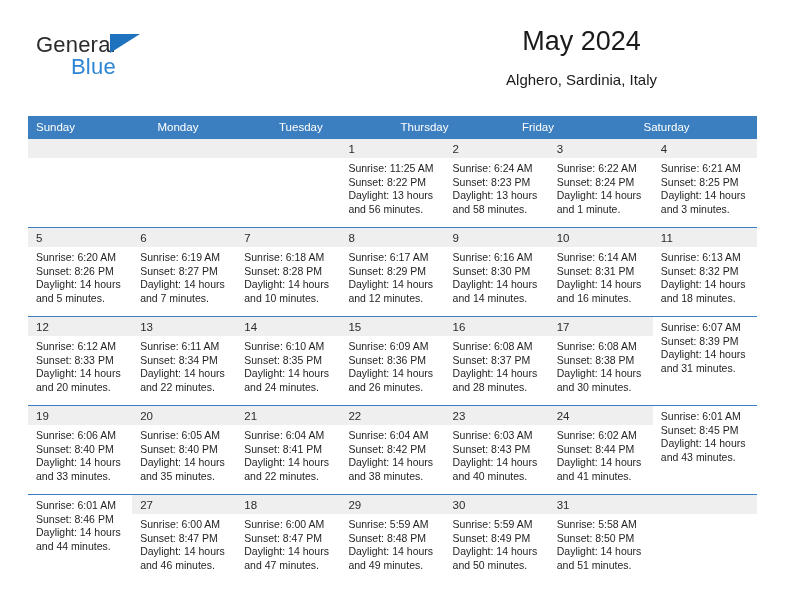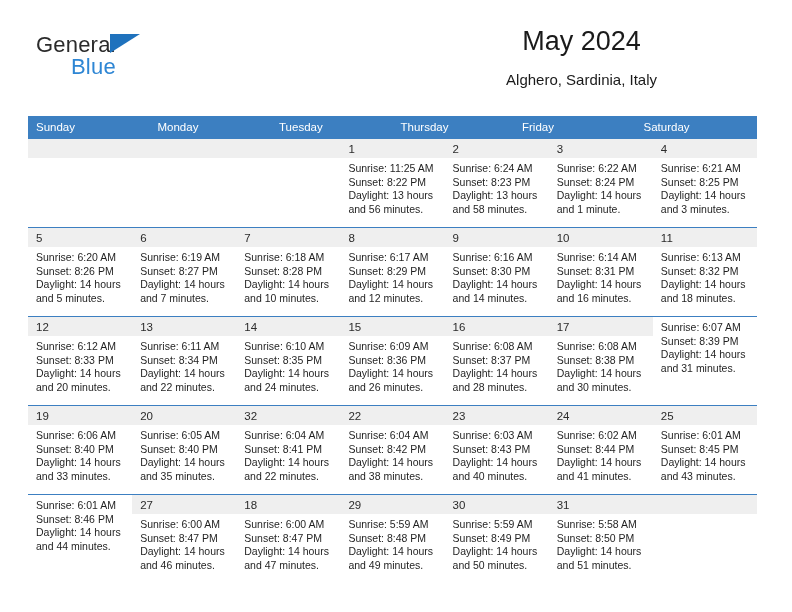--- a/index.html
+++ b/index.html
@@ -386,21 +386,21 @@
       <div class="daycell">
         <div class="daynum-band"><span class="daynum">20</span></div>
         <div class="details">
           <div>Sunrise: 6:05 AM</div>
           <div>Sunset: 8:40 PM</div>
           <div>Daylight: 14 hours</div>
           <div>and 35 minutes.</div>
         </div>
       </div>
       <div class="daycell">
-        <div class="daynum-band"><span class="daynum">32</span></div>
+        <div class="daynum-band"><span class="daynum">21</span></div>
         <div class="details">
           <div>Sunrise: 6:04 AM</div>
           <div>Sunset: 8:41 PM</div>
           <div>Daylight: 14 hours</div>
           <div>and 22 minutes.</div>
         </div>
       </div>
       <div class="daycell">
         <div class="daynum-band"><span class="daynum">22</span></div>
         <div class="details">
@@ -422,21 +422,20 @@
       <div class="daycell">
         <div class="daynum-band"><span class="daynum">24</span></div>
         <div class="details">
           <div>Sunrise: 6:02 AM</div>
           <div>Sunset: 8:44 PM</div>
           <div>Daylight: 14 hours</div>
           <div>and 41 minutes.</div>
         </div>
       </div>
       <div class="daycell">
-        <div class="daynum-band"><span class="daynum">25</span></div>
         <div class="details">
           <div>Sunrise: 6:01 AM</div>
           <div>Sunset: 8:45 PM</div>
           <div>Daylight: 14 hours</div>
           <div>and 43 minutes.</div>
         </div>
       </div>
     </div>
 
     <div class="week">

